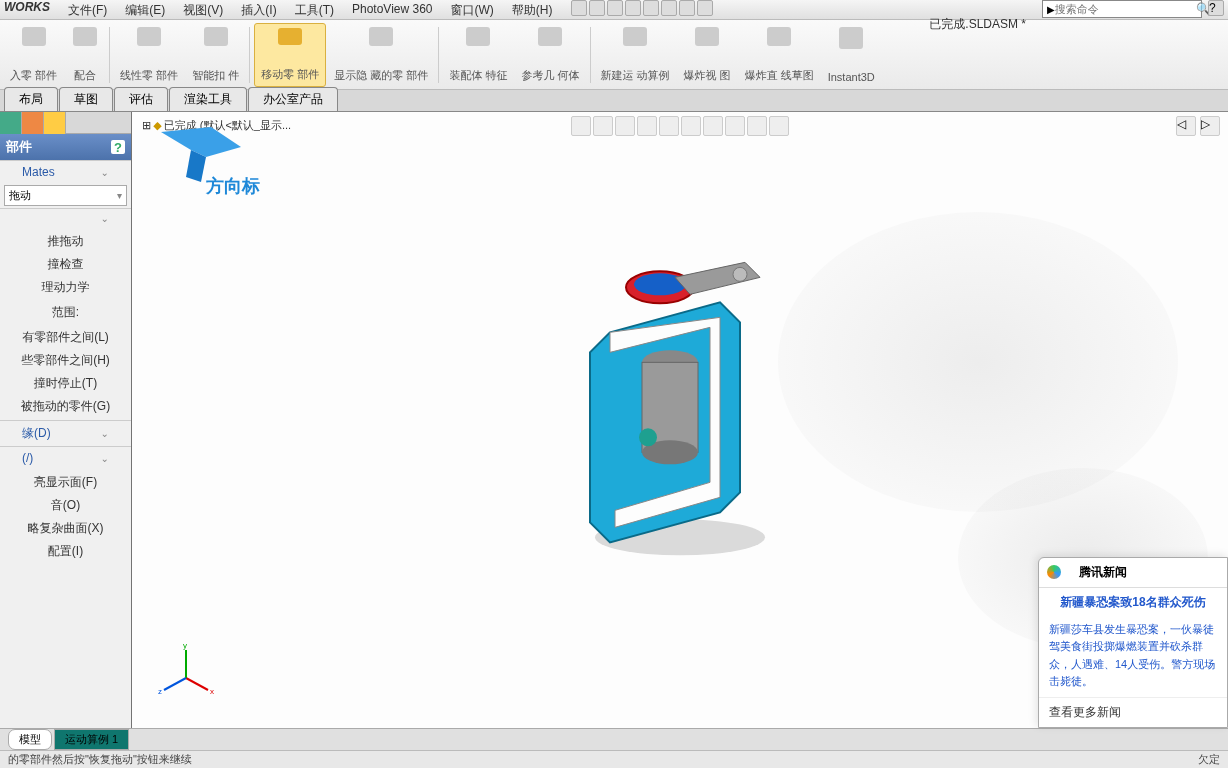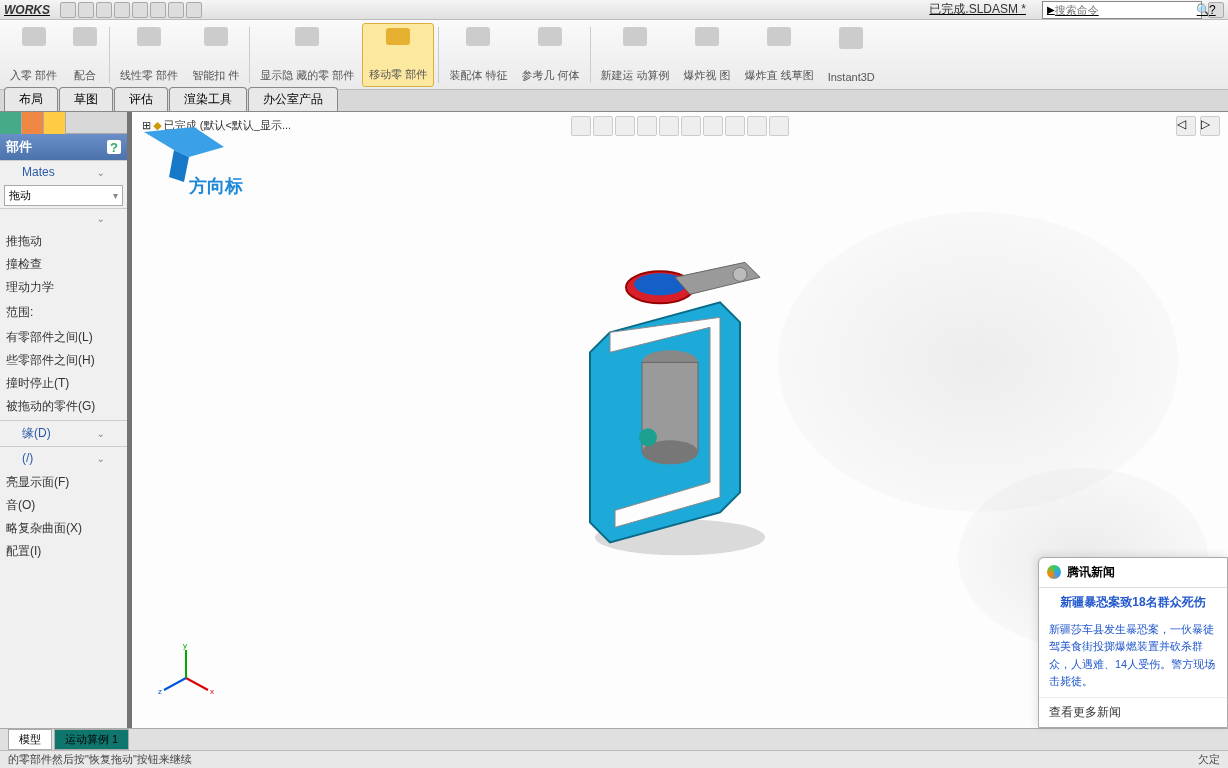--- a/index.html
+++ b/index.html
@@ -1,18 +1,18 @@
 <!DOCTYPE html>
 <html><head>
 <meta charset="utf-8">
 <style>
 * { margin: 0; padding: 0; box-sizing: border-box; font-family: "Microsoft YaHei", Arial, sans-serif; }
 body { width: 1228px; height: 768px; background: #e8e8e8; overflow: hidden; position: relative; font-size: 12px; }
 
-.titlebar { height: 20px; background: linear-gradient(to bottom, #f5f5f5, #e0e0e0); display: flex; align-items: center; padding: 0 4px; border-bottom: 1px solid #bbb; text-decoration: underline; }
+.titlebar { height: 20px; background: linear-gradient(to bottom, #f5f5f5, #e0e0e0); display: flex; align-items: flex-start; padding: 0 4px; border-bottom: 1px solid #bbb; }
 .app-title { font-style: italic; font-weight: bold; color: #333; }
 .menu-bar { display: flex; gap: 2px; margin-left: 10px; }
 .menu-item { padding: 2px 8px; cursor: pointer; color: #333; }
 .title-spacer { flex: 1; }
 .title-toolbar { display: flex; gap: 2px; align-items: center; }
 .tiny-icon { width: 16px; height: 16px; display: inline-block; background: #ddd; border: 1px solid #aaa; border-radius: 2px; }
 .title-docname { color: #333; margin: 16px 8px; }
 .search-box { display: flex; align-items: center; background: #fff; border: 1px solid #888; padding: 1px 4px; width: 160px; height: 18px; margin-left: 8px; }
 .search-box input { border: none; outline: none; flex: 1; font-size: 11px; }
 
@@ -20,68 +20,78 @@
 .ribbon-btn { display: flex; flex-direction: column; align-items: center; justify-content: center; padding: 4px 6px; min-width: 40px; height: 64px; cursor: pointer; border-radius: 3px; text-align: center; font-size: 11px; color: #555; gap: 20px; }
 .ribbon-btn.active { background: #fde8a0; border: 1px solid #d9b040; }
 .ribbon-icon { width: 24px; height: 24px; background: #ccc; border-radius: 3px; margin-bottom: 2px; display: inline-block; }
 .ribbon-sep { width: 1px; height: 56px; background: #ccc; margin: 0 2px; }
 
 .tab-strip { height: 22px; background: #d8d8d8; display: flex; align-items: flex-end; border-bottom: 1px solid #888; padding-left: 4px; }
 .strip-tab { padding: 3px 14px; border: 1px solid #888; border-bottom: none; background: #e8e8e8; margin-right: 1px; font-size: 12px; cursor: pointer; border-radius: 4px 4px 0 0; }
 
 .main-area { display: flex; height: calc(100% - 20px - 70px - 22px - 22px - 18px); }
 
-.left-panel { width: 132px; background: #f0f0f0; border-right: 5px solid #737373; display: flex; flex-direction: column; overflow: hidden; }
+.left-panel { width: 132px; background: #f0f0f0; border-right: 1px solid #737373; display: flex; flex-direction: column; overflow: hidden; }
 .panel-tabs { height: 22px; background: #d8d8d8; display: flex; border-bottom: 1px solid #aaa; }
 .panel-tab { width: 22px; height: 22px; border-right: 1px solid #aaa; display: flex; align-items: center; justify-content: center; cursor: pointer; }
 .panel-tab.a { background: #4a8; }
 .panel-tab.b { background: #e84; }
 .panel-tab.c { background: #fc4; }
 .panel-header { background: linear-gradient(to bottom, #6a8fc8, #4c72ab); color: #fff; padding: 4px 6px; font-weight: bold; font-size: 13px; display: flex; justify-content: space-between; align-items: center; }
 .section-label { padding: 4px 22px; color: #2a5aa8; font-size: 12px; border-top: 1px solid #ccc; display: flex; justify-content: space-between; align-items: center; }
 .chevron { color: #888; font-size: 10px; }
 .dropdown { margin: 2px 4px; border: 1px solid #aaa; padding: 2px 4px; background: #fff; display: flex; justify-content: space-between; align-items: center; font-size: 11px; cursor: pointer; }
 .option-list { padding: 2px 0; }
-.option-item { padding: 3px 6px; font-size: 12px; color: #333; cursor: pointer; }
+.option-item { padding: 3px 6px; font-size: 12px; color: #333; cursor: pointer; text-align: center; }
 
 .viewport { flex: 1; background: #fdfdfd; position: relative; overflow: hidden; }
 .tree-node { position: absolute; top: 6px; left: 10px; font-size: 11px; color: #333; display: flex; align-items: center; gap: 2px; }
 .view-toolbar { position: absolute; top: 4px; left: 50%; transform: translateX(-50%); display: flex; gap: 2px; }
 .vt-btn { width: 20px; height: 20px; background: #eee; border: 1px solid #ccc; border-radius: 2px; cursor: pointer; }
 .nav-btns { position: absolute; top: 4px; right: 8px; display: flex; gap: 4px; }
 
 .triad { position: absolute; bottom: 30px; left: 24px; width: 60px; height: 60px; }
 .triad svg { width: 100%; height: 100%; }
 
-.logo { position: absolute; top: 10px; left: 2px; }
+.logo { position: absolute; top: 10px; left: 19px; }
 .logo-shape { width: 120px; height: 80px; }
 
 .model { position: absolute; top: 50%; left: 50%; transform: translate(-50%, -55%); }
 
 .news-popup { position: absolute; bottom: 40px; right: 0; width: 190px; background: #fff; border: 1px solid #aaa; border-radius: 6px 0 0 0; box-shadow: -2px -2px 8px rgba(0,0,0,0.1); font-size: 12px; }
-.news-header { display: flex; align-items: center; padding: 6px 8px; border-bottom: 1px solid #ddd; gap: 6px; font-weight: bold; }
+.news-header { display: flex; align-items: center; padding: 6px 8px; border-bottom: 1px solid #ddd; gap: 18px; font-weight: bold; }
 .news-title { color: #2258cc; font-weight: bold; padding: 6px 10px; text-align: center; }
 .news-body { padding: 4px 10px 6px; color: #2258cc; font-size: 11px; line-height: 1.6; }
 .news-more { padding: 6px 10px; border-top: 1px solid #eee; color: #333; cursor: pointer; }
 
 .bottom-tabs { height: 22px; background: #e0e0e0; border-top: 1px solid #aaa; display: flex; align-items: center; padding-left: 8px; gap: 2px; }
 .btab { padding: 2px 10px; background: #0f766e; border: 1px solid #aaa; font-size: 11px; cursor: pointer; }
-.btab.active { background: #fff; }
+.btab.active { background: #fff; border-radius: 7px; }
 
 .status-bar { height: 18px; background: #e8e8e8; border-top: 1px solid #bbb; display: flex; align-items: center; padding: 0 8px; font-size: 11px; color: #444; justify-content: space-between; }
 
 .bg-deco { position: absolute; opacity: 0.08; pointer-events: none; }
 .bg1 { top: 100px; right: 50px; width: 400px; height: 300px; background: radial-gradient(ellipse, #333, transparent); border-radius: 50%; }
 .bg2 { bottom: 80px; right: 20px; width: 250px; height: 180px; background: radial-gradient(ellipse, #222, transparent); border-radius: 50%; }
 </style>
 </head>
 <body>
 
 <div class="titlebar">
   <span class="app-title">WORKS</span>
+  <div class="menu-bar">
+    <span class="menu-item">文件(F)</span>
+    <span class="menu-item">编辑(E)</span>
+    <span class="menu-item">视图(V)</span>
+    <span class="menu-item">插入(I)</span>
+    <span class="menu-item">工具(T)</span>
+    <span class="menu-item">PhotoView 360</span>
+    <span class="menu-item">窗口(W)</span>
+    <span class="menu-item">帮助(H)</span>
+  </div>
   <div class="title-toolbar" style="margin-left:10px;">
     <span class="tiny-icon"></span>
     <span class="tiny-icon"></span>
     <span class="tiny-icon"></span>
     <span class="tiny-icon"></span>
     <span class="tiny-icon"></span>
     <span class="tiny-icon"></span>
     <span class="tiny-icon"></span>
     <span class="tiny-icon"></span>
   </div>
@@ -110,29 +120,29 @@
       <span class="ribbon-icon"></span>
       <span>线性零
 部件</span>
     </div>
   <div class="ribbon-btn">
       <span class="ribbon-icon"></span>
       <span>智能扣
 件</span>
     </div>
   <div class="ribbon-sep"></div>
-  <div class="ribbon-btn">
-      <span class="ribbon-icon"></span>
-      <span>显示隐
-藏的零
-部件</span>
-    </div>
   <div class="ribbon-btn active">
       <span class="ribbon-icon" style="background:#e6b030;"></span>
       <span>移动零
+部件</span>
+    </div>
+  <div class="ribbon-btn">
+      <span class="ribbon-icon"></span>
+      <span>显示隐
+藏的零
 部件</span>
     </div>
   <div class="ribbon-sep"></div>
   <div class="ribbon-btn">
       <span class="ribbon-icon"></span>
       <span>装配体
 特征</span>
     </div>
   <div class="ribbon-btn">
       <span class="ribbon-icon"></span>

